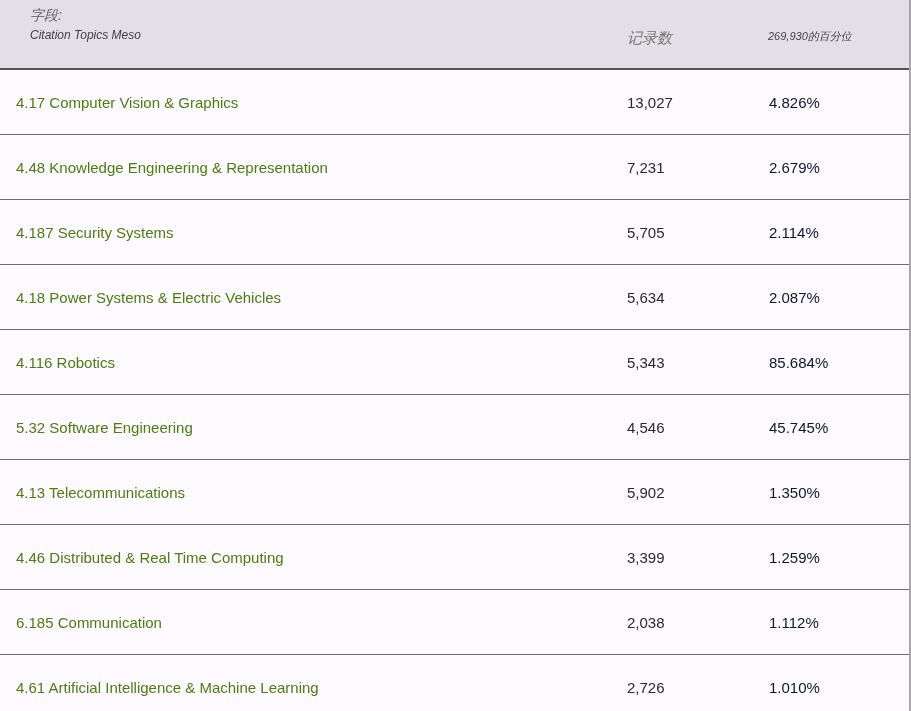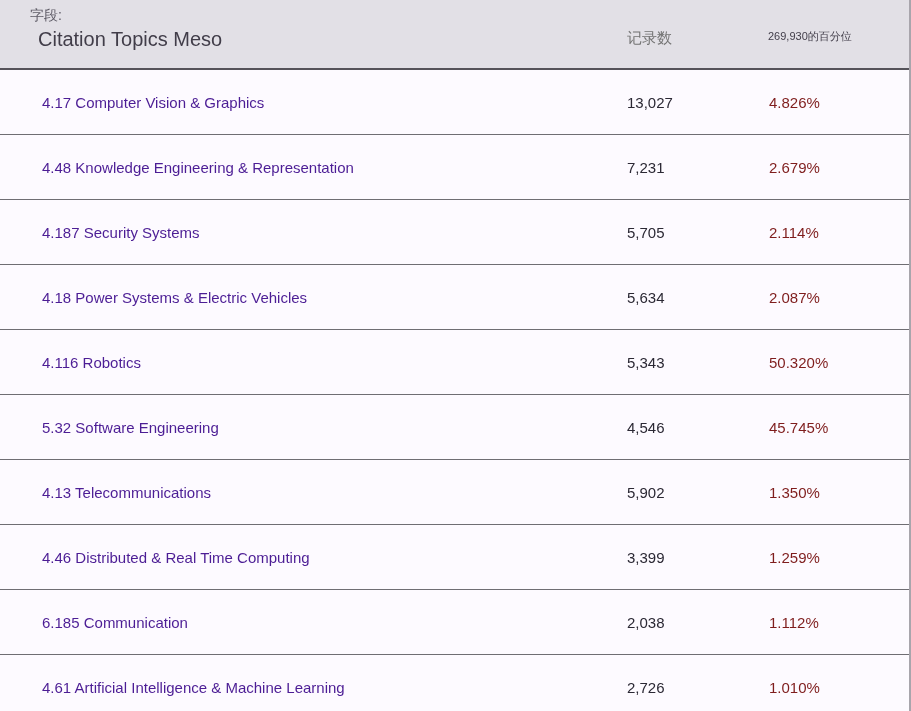--- a/index.html
+++ b/index.html
@@ -16,33 +16,34 @@
     background: #fdfaff;
     border-right: 2px solid #a8a5ac;
     box-sizing: border-box;
   }
   .table-header {
     position: relative;
     height: 70px;
     box-sizing: border-box;
     background: #e2e0e6;
     border-bottom: 2px solid #55535a;
+    font-style: italic;
   }
   .field-label {
     position: absolute;
     top: 7px;
     left: 30px;
     font-size: 14px;
     color: #5e5b66;
   }
   .field-value {
     position: absolute;
     top: 28px;
-    left: 38px;
-    font-size: 20px;
+    left: 30px;
+    font-size: 12px;
     color: #413d49;
   }
   .records-header {
     position: absolute;
     top: 29px;
     left: 627px;
     font-size: 15px;
     color: #737373;
   }
   .percentile-header {
@@ -55,39 +56,39 @@
   .row {
     position: relative;
     height: 65px;
     box-sizing: border-box;
     background: #fdfaff;
     border-bottom: 1px solid #6f6d73;
     display: flex;
     align-items: center;
   }
   .topic {
-    margin-left: 42px;
+    margin-left: 16px;
     font-size: 15px;
-    color: #4c1d95;
+    color: #4d7c0f;
   }
   .records {
     position: absolute;
     left: 627px;
     top: 50%;
     transform: translateY(-50%);
     font-size: 15px;
     color: #2b2834;
   }
   .percent {
     position: absolute;
     left: 769px;
     top: 50%;
     transform: translateY(-50%);
     font-size: 15px;
-    color: #7f1d1d;
+    color: #0f172a;
   }
 </style>
 </head>
 <body>
 
 <div class="analyze-table">
 
   <div class="table-header">
     <div class="field-label">字段:</div>
     <div class="field-value">Citation Topics Meso</div>
@@ -116,21 +117,21 @@
 
     <div class="row">
       <span class="topic">4.18 Power Systems &amp; Electric Vehicles</span>
       <span class="records">5,634</span>
       <span class="percent">2.087%</span>
     </div>
 
     <div class="row">
       <span class="topic">4.116 Robotics</span>
       <span class="records">5,343</span>
-      <span class="percent">50.320%</span>
+      <span class="percent">85.684%</span>
     </div>
 
     <div class="row">
       <span class="topic">5.32 Software Engineering</span>
       <span class="records">4,546</span>
       <span class="percent">45.745%</span>
     </div>
 
     <div class="row">
       <span class="topic">4.13 Telecommunications</span>

